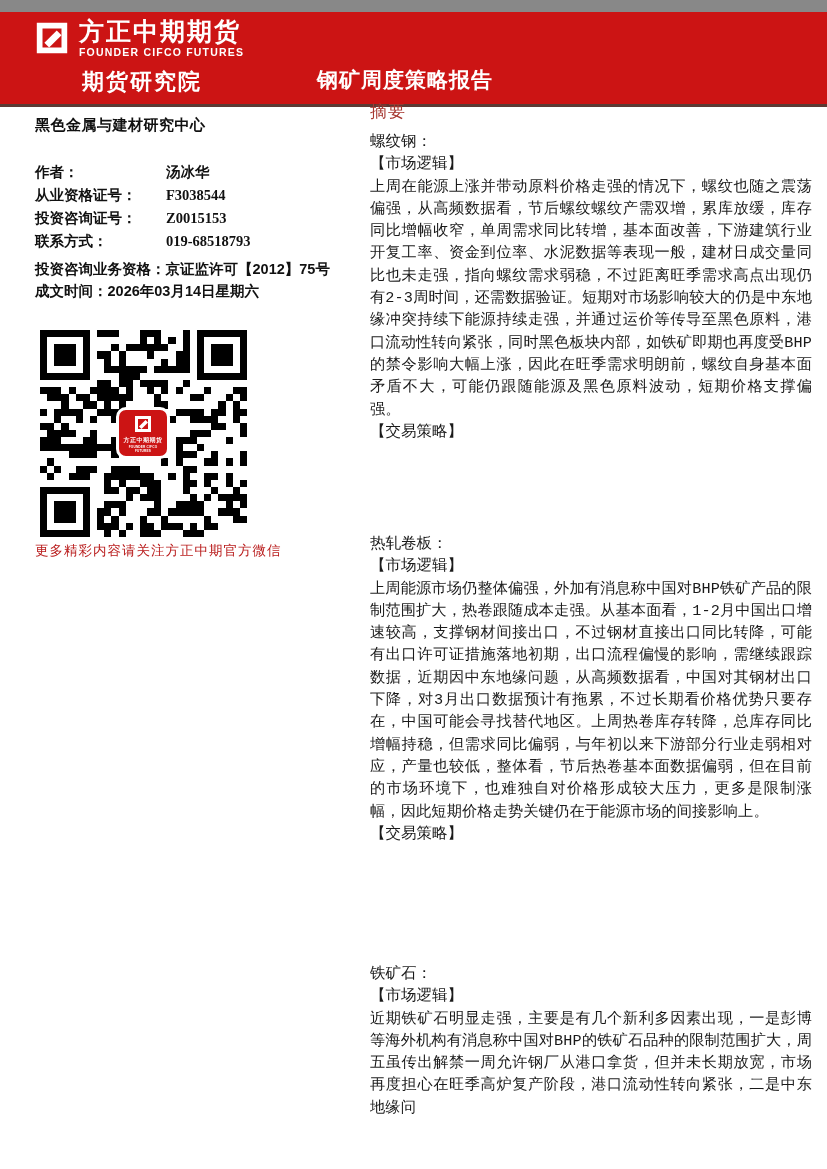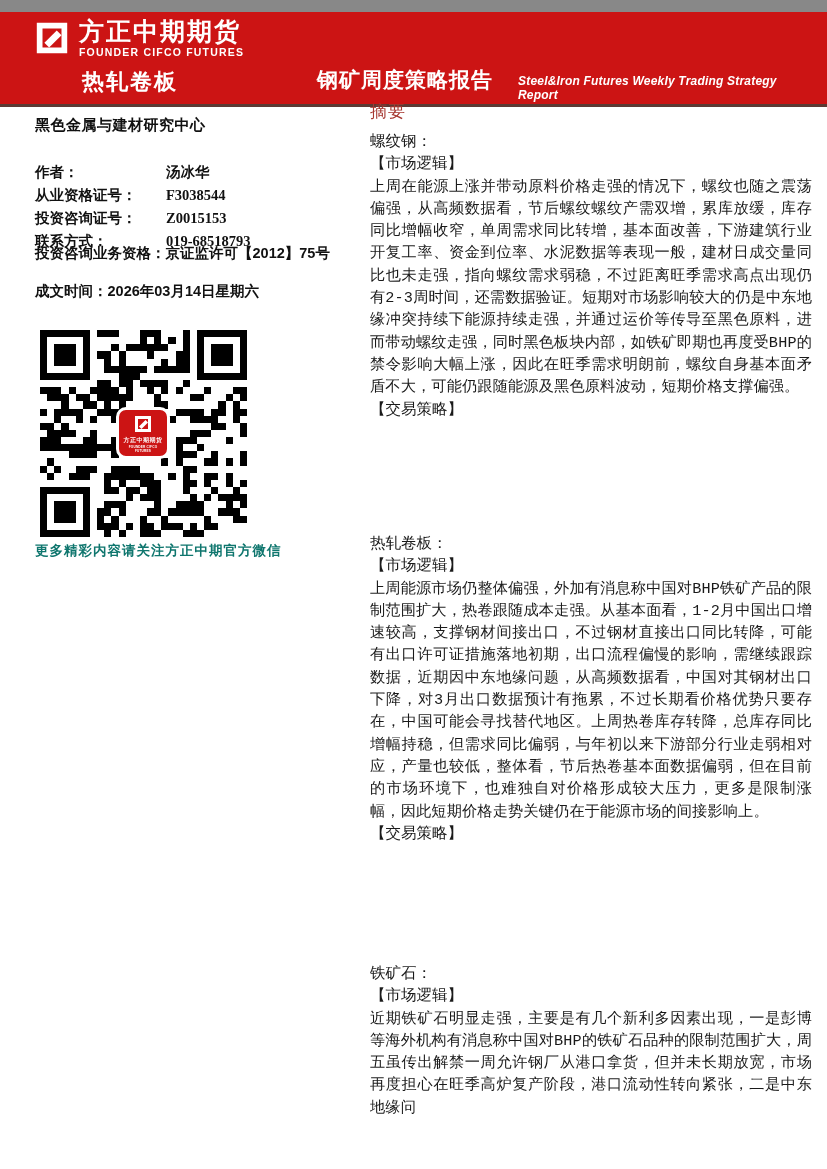--- a/index.html
+++ b/index.html
@@ -44,35 +44,35 @@
     font-weight:bold; font-style:italic; font-size:12px; letter-spacing:0.2px;
   }
   
   .left-col { position:absolute; left:35px; top:104px; width:300px;
     font-family:"Liberation Sans","DejaVu Sans",sans-serif; font-weight:bold; color:#111; }
   .center-name { font-size:15px; letter-spacing:0.5px; }
   .fields { margin-top:26px; }
   .field-row { display:flex; height:23px; align-items:center; font-size:14.5px; }
   .field-label { width:131px; }
   .field-value { font-family:"Liberation Serif","DejaVu Serif",serif; font-weight:bold;text-align:right; }
-  .qualification { position:absolute; top:128px; left:0; width:330px; font-size:14.5px; }
+  .qualification { position:absolute; top:144px; left:0; width:330px; font-size:14.5px; }
   .date-line { position:absolute; top:166px; left:0; width:330px; font-size:14.5px; }
   .qr-wrap { position:absolute; top:214px; left:5px; width:207px; height:207px; }
   .qr-logo {
     position:absolute; left:76px; top:77px; width:54px; height:52px;
     background:var(--brand-red,#CC1414); border:3px solid #fff; border-radius:10px;
     display:flex; flex-direction:column; align-items:center; justify-content:center;
     color:#fff; text-align:center;
   }
   .qr-logo svg { width:20px; height:20px; }
   .qr-logo-cn { font-size:6px; letter-spacing:0.5px; margin-top:2px; }
   .qr-logo-en { font-size:3.5px; letter-spacing:0.2px; transform:scale(0.9); }
   .qr-caption { position:absolute; top:426px; left:0; width:300px;
-    font-family:"Liberation Serif","DejaVu Serif",serif; font-weight:bold;
-    font-size:13.5px; letter-spacing:1px; color:#0f766e; }
+    font-family:"Liberation Serif","DejaVu Serif",serif; font-weight:normal;
+    font-size:13.5px; letter-spacing:1px; color:#b91c1c; }
   
   .right-col { position:absolute; left:370px; top:88px; width:442px; height:1060px;font-family:Liberation Mono, monospace; }
   .summary-heading { color:var(--summary-red,#A63831); font-size:17px; letter-spacing:1px; }
   .section { position:absolute; left:0; width:442px; }
   .sec-1 { top:31px; } .sec-2 { top:433px; } .sec-3 { top:863px; }
   .sec-title { font-size:15.5px; line-height:22.3px; }
   .block-label { font-size:15.5px; line-height:22.3px; }
   .block-text {
     font-size:15.2px; line-height:22.3px; text-align:justify;
     text-justify:inter-character; letter-spacing:0.15px; word-break:break-all;
@@ -87,23 +87,22 @@
     <div class="brand">
       <svg class="brand-glyph" viewBox="0 0 40 40">
         <path d="M7 7 h26 v26 h-26 z" fill="none" stroke="#fff" stroke-width="6"></path>
         <path d="M12 25 L25 12 L30 17 L17 30 Z" fill="#fff"></path>
       </svg>
       <div class="brand-text">
         <div class="brand-cn">方正中期期货</div>
         <div class="brand-en">FOUNDER CIFCO FUTURES</div>
       </div>
     </div>
-    <div class="institute">热轧卷板</div>
+    <div class="institute">期货研究院</div>
     <div class="report-title">钢矿周度策略报告</div>
-    <div class="report-title-en">Steel&amp;Iron Futures Weekly Trading Strategy Report</div>
   </div>
 
   <div class="left-col">
     <div class="center-name">黑色金属与建材研究中心</div>
 
     <div class="fields">
       <div class="field-row">
         <span class="field-label">作者：</span>
         <span class="field-value">汤冰华</span>
       </div>
@@ -452,21 +451,21 @@
     </div>
     <div class="qr-caption">更多精彩内容请关注方正中期官方微信</div>
   </div>
 
   <div class="right-col">
     <div class="summary-heading">摘要</div>
 
     <div class="section sec-1">
       <div class="sec-title">螺纹钢：</div>
       <div class="block-label">【市场逻辑】</div>
-      <div class="block-text">上周在能源上涨并带动原料价格走强的情况下，螺纹也随之震荡偏强，从高频数据看，节后螺纹螺纹产需双增，累库放缓，库存同比增幅收窄，单周需求同比转增，基本面改善，下游建筑行业开复工率、资金到位率、水泥数据等表现一般，建材日成交量同比也未走强，指向螺纹需求弱稳，不过距离旺季需求高点出现仍有2-3周时间，还需数据验证。短期对市场影响较大的仍是中东地缘冲突持续下能源持续走强，并通过运价等传导至黑色原料，进而带动螺纹走强，同时黑色板块内部，如铁矿即期也再度受BHP的禁令影响大幅上涨，因此在旺季需求明朗前，螺纹自身基本面矛盾不大，可能仍跟随能源及黑色原料波动，短期价格支撑偏强。</div>
+      <div class="block-text">上周在能源上涨并带动原料价格走强的情况下，螺纹也随之震荡偏强，从高频数据看，节后螺纹螺纹产需双增，累库放缓，库存同比增幅收窄，单周需求同比转增，基本面改善，下游建筑行业开复工率、资金到位率、水泥数据等表现一般，建材日成交量同比也未走强，指向螺纹需求弱稳，不过距离旺季需求高点出现仍有2-3周时间，还需数据验证。短期对市场影响较大的仍是中东地缘冲突持续下能源持续走强，并通过运价等传导至黑色原料，港口流动性转向紧张，同时黑色板块内部，如铁矿即期也再度受BHP的禁令影响大幅上涨，因此在旺季需求明朗前，螺纹自身基本面矛盾不大，可能仍跟随能源及黑色原料波动，短期价格支撑偏强。</div>
       <div class="block-label">【交易策略】</div>
     </div>
 
     <div class="section sec-2">
       <div class="sec-title">热轧卷板：</div>
       <div class="block-label">【市场逻辑】</div>
       <div class="block-text">上周能源市场仍整体偏强，外加有消息称中国对BHP铁矿产品的限制范围扩大，热卷跟随成本走强。从基本面看，1-2月中国出口增速较高，支撑钢材间接出口，不过钢材直接出口同比转降，可能有出口许可证措施落地初期，出口流程偏慢的影响，需继续跟踪数据，近期因中东地缘问题，从高频数据看，中国对其钢材出口下降，对3月出口数据预计有拖累，不过长期看价格优势只要存在，中国可能会寻找替代地区。上周热卷库存转降，总库存同比增幅持稳，但需求同比偏弱，与年初以来下游部分行业走弱相对应，产量也较低，整体看，节后热卷基本面数据偏弱，但在目前的市场环境下，也难独自对价格形成较大压力，更多是限制涨幅，因此短期价格走势关键仍在于能源市场的间接影响上。</div>
       <div class="block-label">【交易策略】</div>
     </div>
 

